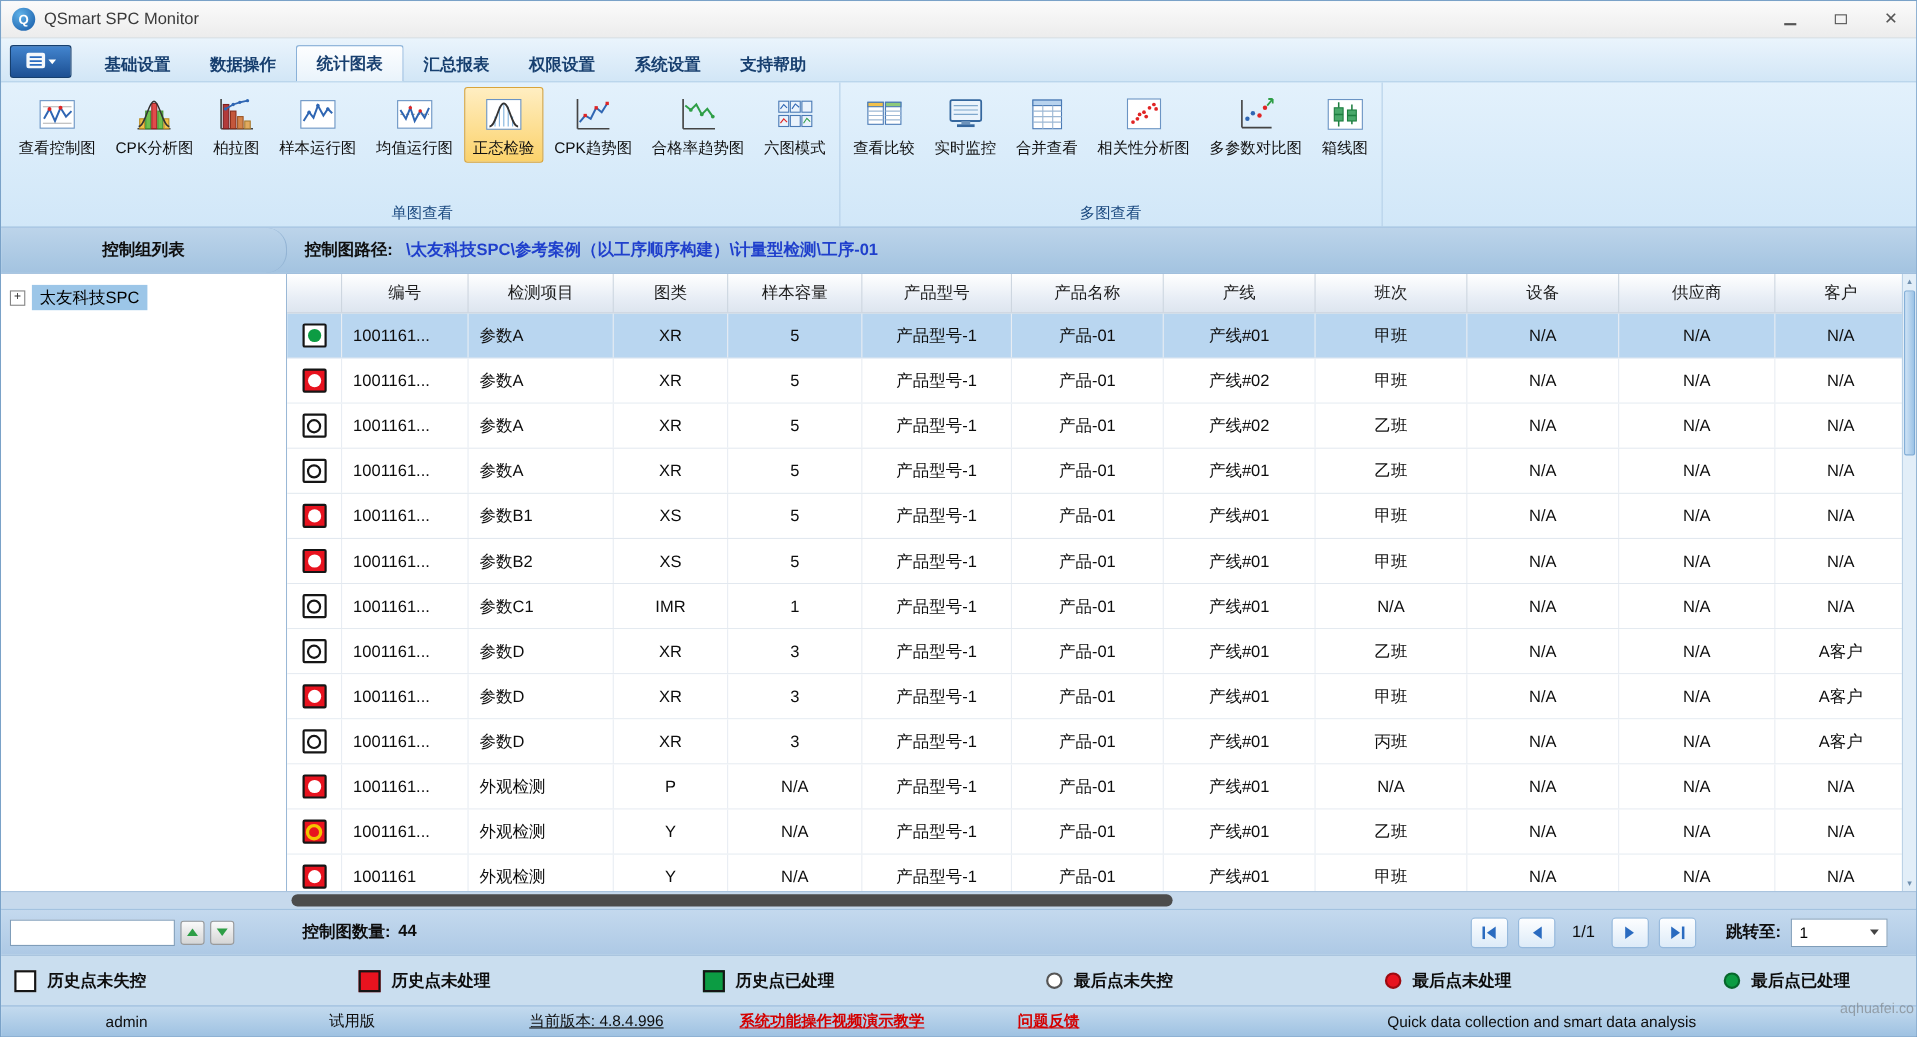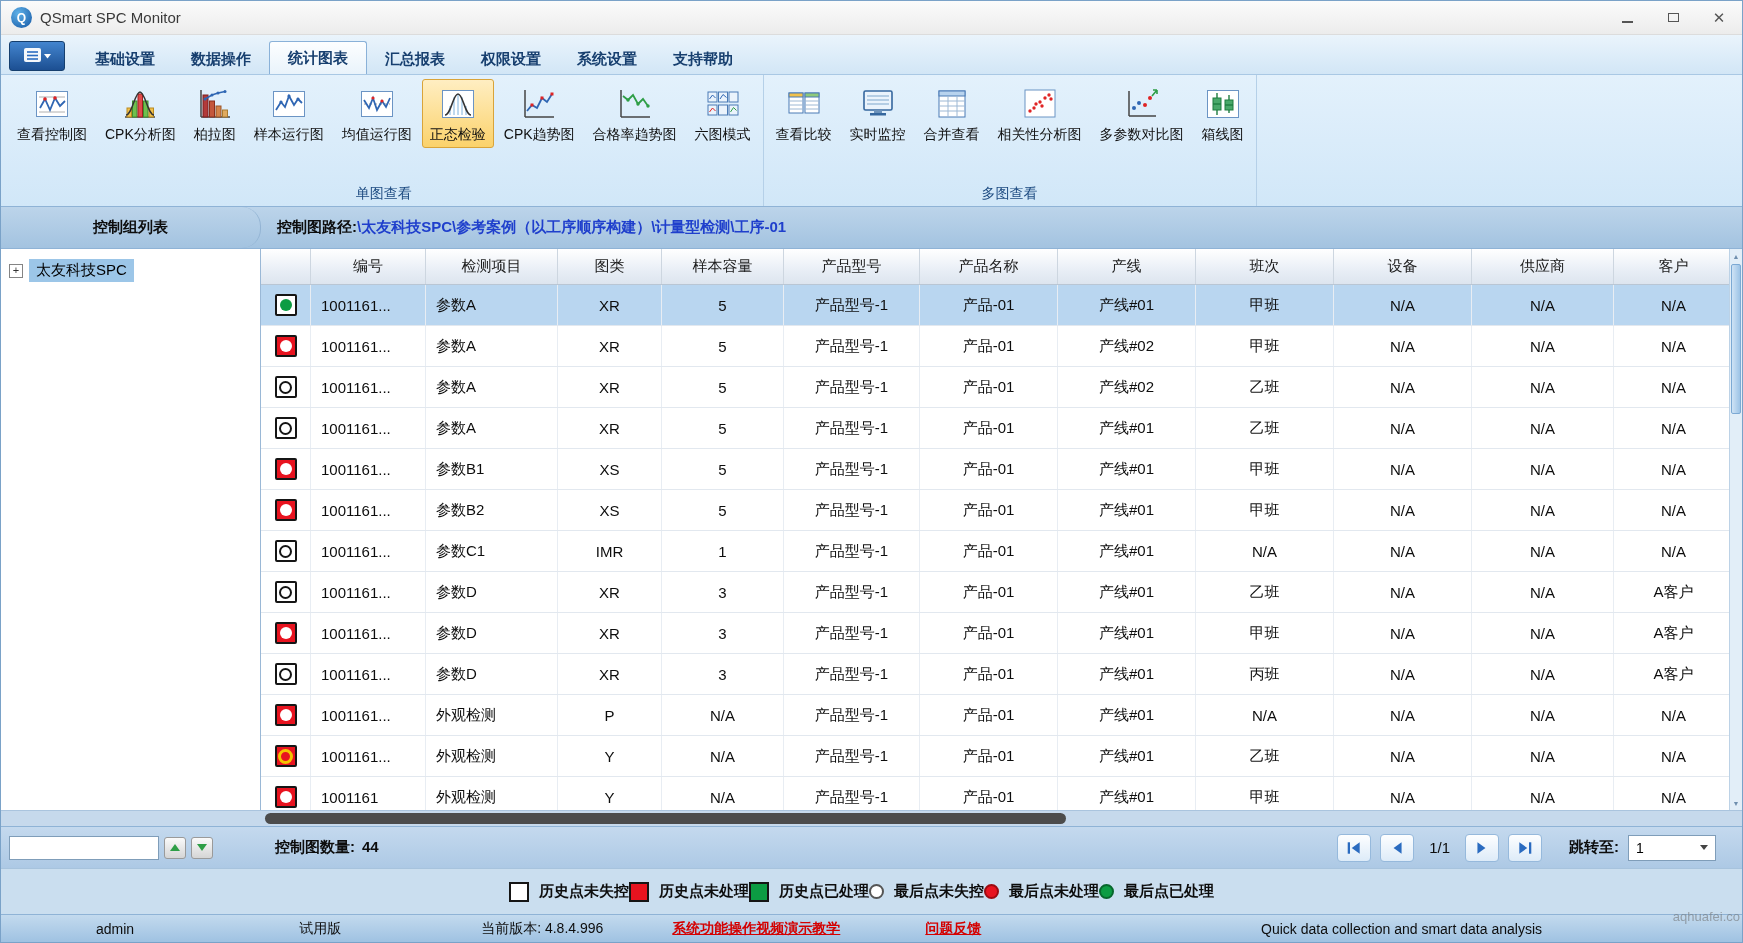--- a/index.html
+++ b/index.html
@@ -44,21 +44,21 @@
   .ricon svg { width:36px; height:36px; display:block; }
   .rlabel { font-size:14px; color:#101010; margin-top:4px; white-space:nowrap; }
   .rgroup-label { height:25px; display:flex; align-items:center; justify-content:center;
                   font-size:14px; color:#1c4a80; }
 
   
   .pathbar { flex:0 0 42px; background:linear-gradient(180deg,#bcd4ea,#a3c3e0);
              display:flex; align-items:center; border-bottom:1px solid #8fb3d6; }
   .pathbar-left { flex:0 0 260px; text-align:center; font-weight:700; font-size:15px; color:#0d0d0d;
                   border-right:1px solid #93b4d4; align-self:stretch; display:flex; align-items:center; justify-content:center;border-radius:19px;}
-  .pathbar-right { display:flex; align-items:center; padding-left:16px; font-size:15px; }
+  .pathbar-right { display:flex; align-items:center; gap:12px; padding-left:16px; font-size:15px; }
   .path-label { font-weight:700; color:#0d0d0d; }
   .path-value { color:#1f3fcc; font-weight:600; }
 
   
   .content { flex:1; display:flex; min-height:0; background:#fff; }
   .sidepanel { flex:0 0 260px; background:#fff; border-right:1px solid #9ab8d6; padding:10px 8px; }
   .treenode { display:flex; align-items:center; gap:6px; font-size:15px; }
   .expander { width:14px; height:14px; border:1px solid #848484; display:flex; align-items:center;
               justify-content:center; font-size:11px; line-height:1; color:#333; background:#fff; flex:0 0 14px;}
   .treelabel { background:#9cc6e8; padding:2px 7px; color:#000; }
@@ -118,33 +118,33 @@
   .navbtn svg { width:16px; height:14px; }
   .pageind { font-size:15px; margin:0 6px; color:#0d0d0d; }
   .jumplabel { font-size:15px; font-weight:700; margin-left:18px; color:#0d0d0d; }
   .dropdown { width:88px; height:26px; background:#fff; border:1px solid #7f9db9; display:flex;
               align-items:center; justify-content:space-between; padding:0 7px; font-size:14px; }
   .dd-caret { width:0; height:0; border-left:4px solid transparent; border-right:4px solid transparent;
               border-top:5px solid #444; }
 
   
   .legendbar { flex:0 0 46px; background:#cadeef; display:flex; align-items:center;
-               justify-content:center; padding:0 32px 0 12px; border-top:1px solid #a7c3dd; }
+               justify-content:space-between; padding:0 60px 0 12px; border-top:1px solid #a7c3dd; }
   .lg-item { display:flex; align-items:center; gap:10px; }
   .lg-label { font-size:15px; font-weight:600; color:#0d0d0d; }
   .lg-square { width:20px; height:20px; border:2px solid #151515; background:#fff; display:inline-block;}
   .lg-square.red { background:#e8131f; } .lg-square.green { background:#0c9c43; }
   .lg-circle { width:15px; height:15px; border-radius:50%; background:#fff; border:2px solid #555; display:inline-block;}
   .lg-circle.red { background:#e8131f; border-color:#9d0a10; }
   .lg-circle.green { background:#0c9c43; border-color:#07672c; }
 
   
   .statusbar { flex:0 0 28px; background:linear-gradient(180deg,#c3daee,#9fc2e2); display:flex;
                align-items:center; font-size:14px; border-top:1px solid #8fb3d6; color:#0d0d0d; }
-  .sb-user { margin-left:95px; } .sb-edition { margin-left:165px; } .sb-version { margin-left:140px; }
+  .sb-user { margin-left:95px; } .sb-edition { margin-left:165px; } .sb-version { margin-left:140px;text-decoration:underline; }
   .sb-link { color:#d40000; text-decoration:underline; font-weight:600; }
   .sb-link1 { margin-left:69px;text-align:right; } .sb-link2 { margin-left:85px; }
   .sb-slogan { margin-left:auto; margin-right:200px; }
   .watermark { position:absolute; right:2px; bottom:18px; color:rgba(110,110,110,.55); font-size:13px; }
 </style>
 </head>
 <body>
 
 <div class="app">
 

